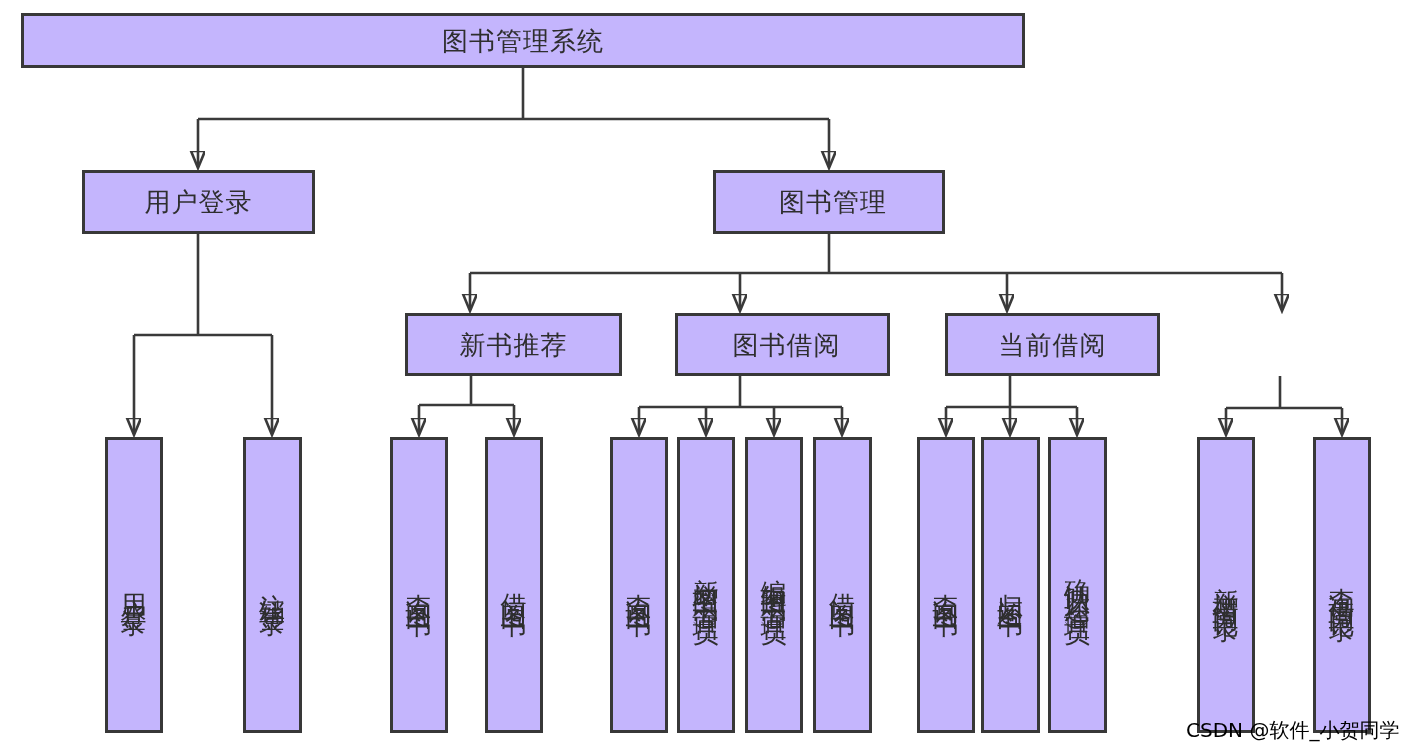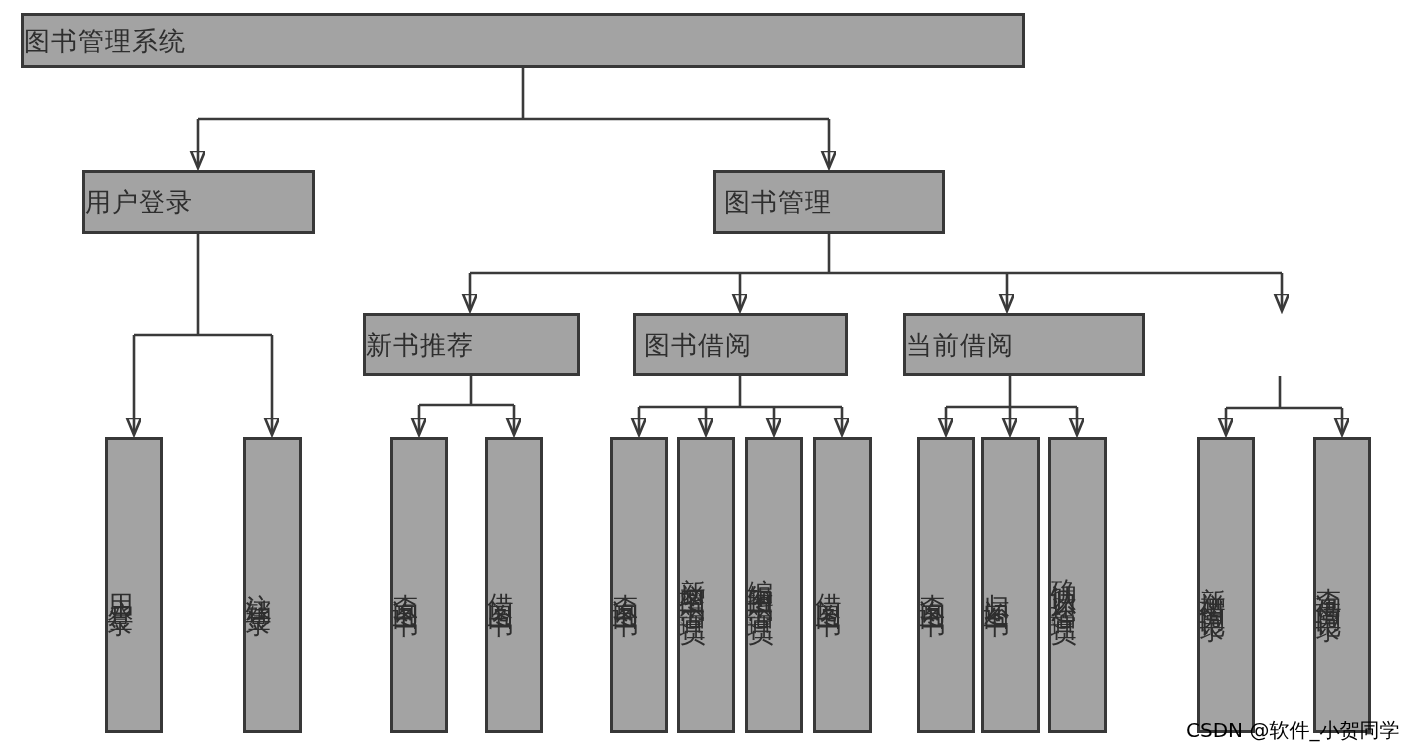--- a/index.html
+++ b/index.html
@@ -25,36 +25,36 @@
     height: 747px;
   }
   .connectors path {
     stroke: #3a3a3a;
     stroke-width: 2.6;
     fill: none;
   }
   .node {
     position: absolute;
     box-sizing: border-box;
-    background: #a3a3a3;
+    background: #c4b5fd;
     border: 3px solid #383838;
     display: flex;
     align-items: center;
-    justify-content: flex-start;
+    justify-content: center;
     color: #2e2e2e;
   }
   .hlabel {
     font-size: 26px;
     letter-spacing: 1px;
     white-space: nowrap;
     line-height: 1;
   }
   .root  { top: 13px;  height: 55px; }
   .lvl2  { top: 170px; height: 64px; }
-  .lvl3  { top: 313px; height: 63px; }
+  .lvl3  { top: 313px; height: 63px; margin-left: 42px; }
   .leaf  { top: 437px; height: 296px; }
   .vtext {
     writing-mode: vertical-rl;
     text-orientation: mixed;
     font-size: 26px;
     letter-spacing: 6px;
     line-height: 1;
     white-space: nowrap;
   }
   .watermark {
@@ -131,21 +131,21 @@
   <div class="node lvl2" style="left:713px; width:232px;padding-left:8px;">
     <span class="hlabel">图书管理</span>
   </div>
 
   <div class="node lvl3" style="left:363px; width:217px;">
     <span class="hlabel">新书推荐</span>
   </div>
   <div class="node lvl3" style="left:633px; width:215px;padding-left:8px;">
     <span class="hlabel">图书借阅</span>
   </div>
-  <div class="node lvl3" style="left:903px; width:242px;">
+  <div class="node lvl3" style="left:903px; width:215px;">
     <span class="hlabel">当前借阅</span>
   </div>
 
   <div class="node leaf" style="left:105px; width:58px;">
     <span class="vtext">用户登录</span>
   </div>
   <div class="node leaf" style="left:243px; width:59px;">
     <span class="vtext">注销登录</span>
   </div>
 

